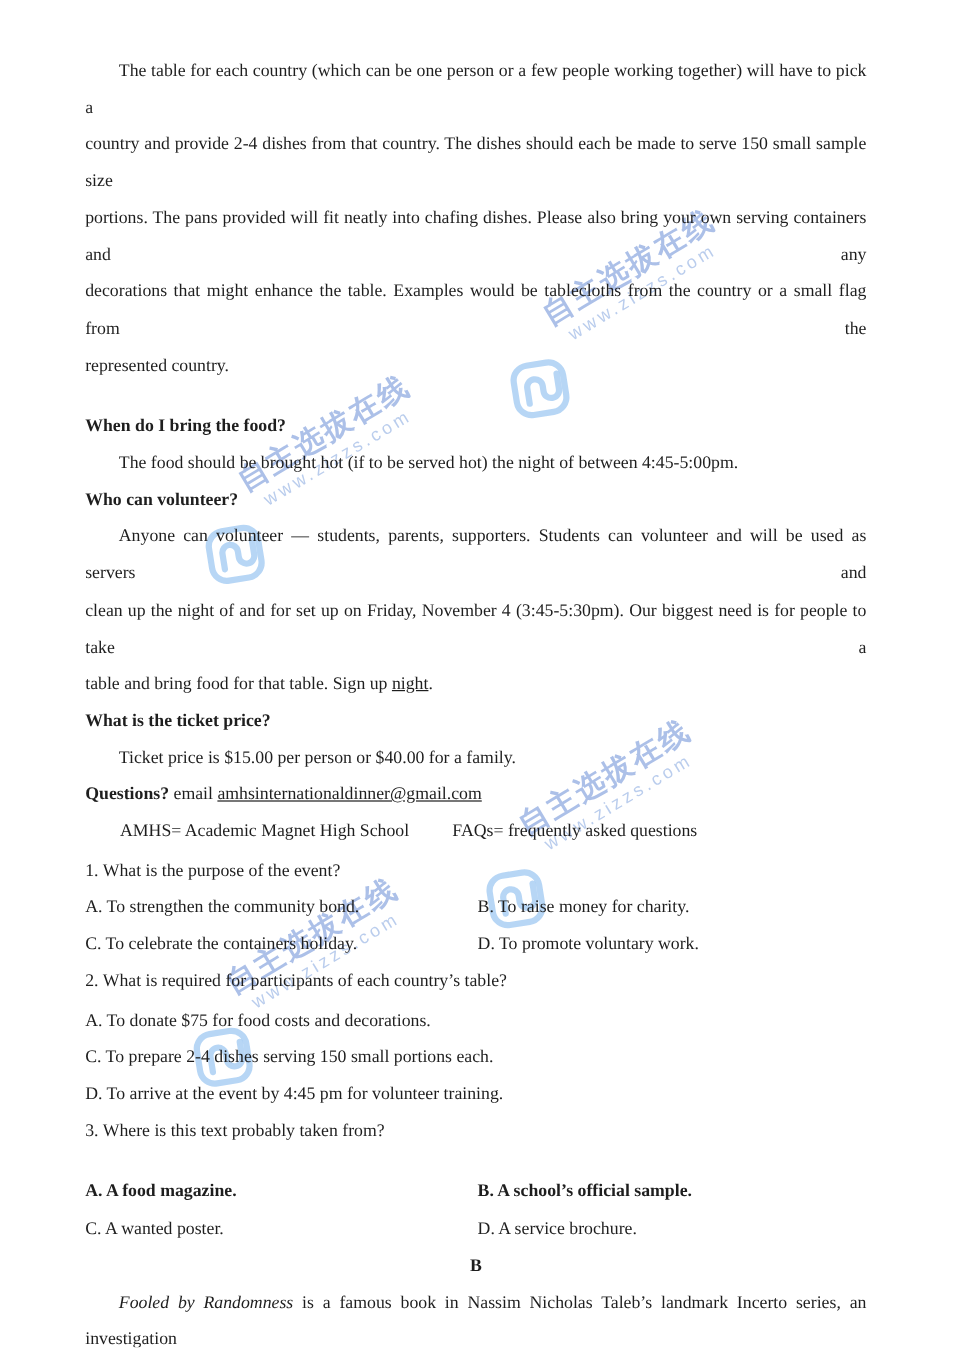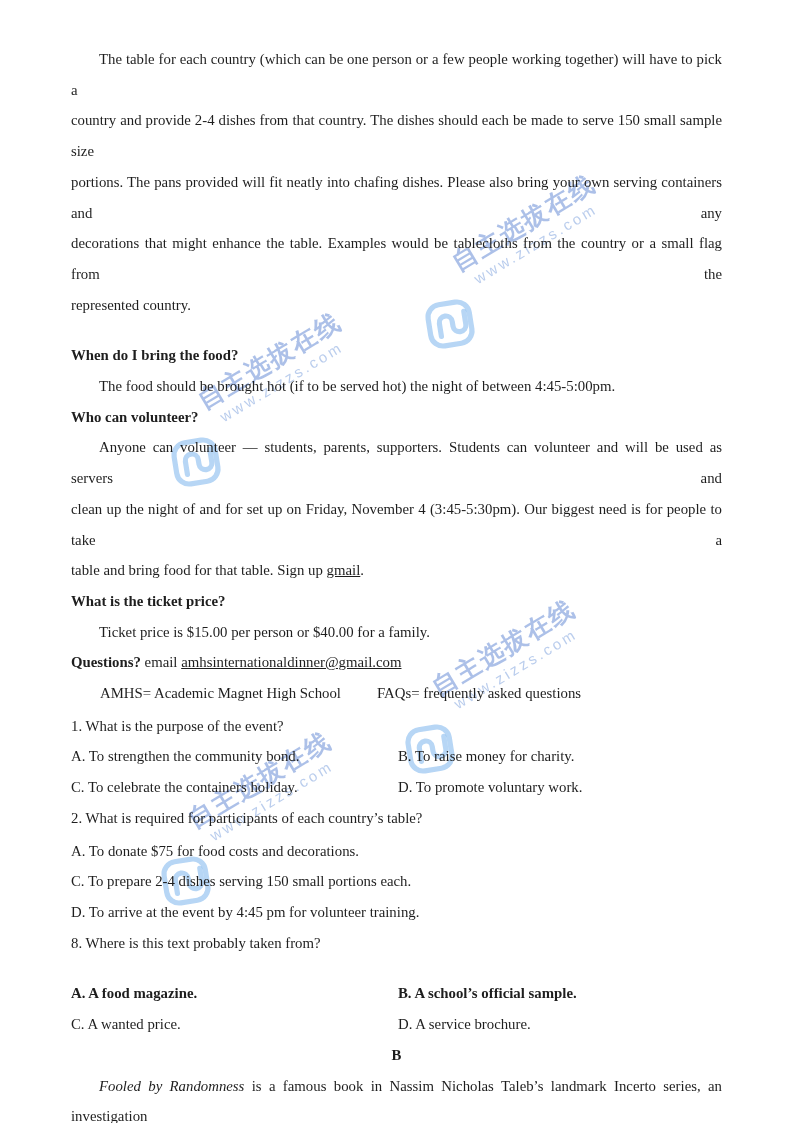--- a/index.html
+++ b/index.html
@@ -112,21 +112,21 @@
     <div class="ln jline">portions. The pans provided will fit neatly into chafing dishes. Please also bring your own serving containers and any</div>
     <div class="ln jline">decorations that might enhance the table. Examples would be tablecloths from the country or a small flag from the</div>
     <div class="ln">represented country.</div>
 
     <div class="ln bold gap4">When do I bring the food?</div>
     <div class="ln indent">The food should be brought hot (if to be served hot) the night of between 4:45-5:00pm.</div>
 
     <div class="ln bold">Who can volunteer?</div>
     <div class="ln jline indent">Anyone can volunteer — students, parents, supporters. Students can volunteer and will be used as servers and</div>
     <div class="ln jline">clean up the night of and for set up on Friday, November 4 (3:45-5:30pm). Our biggest need is for people to take a</div>
-    <div class="ln"><span>table and bring food for that table. Sign up </span><a class="doclink">gmail</a><span>.</span></div>
+    <div class="ln"><span>table and bring food for that table. Sign up </span><a class="doclink">night</a><span>.</span></div>
 
     <div class="ln bold">What is the ticket price?</div>
     <div class="ln indent">Ticket price is $15.00 per person or $40.00 for a family.</div>
 
     <div class="ln"><span class="bold">Questions?</span><span> email </span><a class="doclink">amhsinternationaldinner@gmail.com</a></div>
 
     <div class="ln amhs-pad"><span>AMHS= Academic Magnet High School</span><span class="faqs-gap">FAQs= frequently asked questions</span></div>
 
     <div class="ln gap2">1. What is the purpose of the event?</div>
     <div class="ln opts2">
@@ -136,27 +136,27 @@
     <div class="ln opts2">
       <div>C. To celebrate the containers holiday.</div>
       <div>D. To promote voluntary work.</div>
     </div>
 
     <div class="ln">2. What is required for participants of each country’s table?</div>
     <div class="ln gap2">A. To donate $75 for food costs and decorations.</div>
     <div class="ln">C. To prepare 2-4 dishes serving 150 small portions each.</div>
     <div class="ln">D. To arrive at the event by 4:45 pm for volunteer training.</div>
 
-    <div class="ln">8. Where is this text probably taken from?</div>
+    <div class="ln">3. Where is this text probably taken from?</div>
     <div class="ln opts2 gap3">
       <div>A. A food magazine.</div>
       <div>B. A school’s official sample.</div>
     </div>
     <div class="ln opts2">
-      <div>C. A wanted price.</div>
+      <div>C. A wanted poster.</div>
       <div>D. A service brochure.</div>
     </div>
 
     <div class="ln bold center">B</div>
 
     <div class="ln jline indent"><span class="it">Fooled by Randomness</span><span> is a famous book in Nassim Nicholas Taleb’s landmark Incerto series, an investigation</span></div>
 
   </div>
 </div>
 

